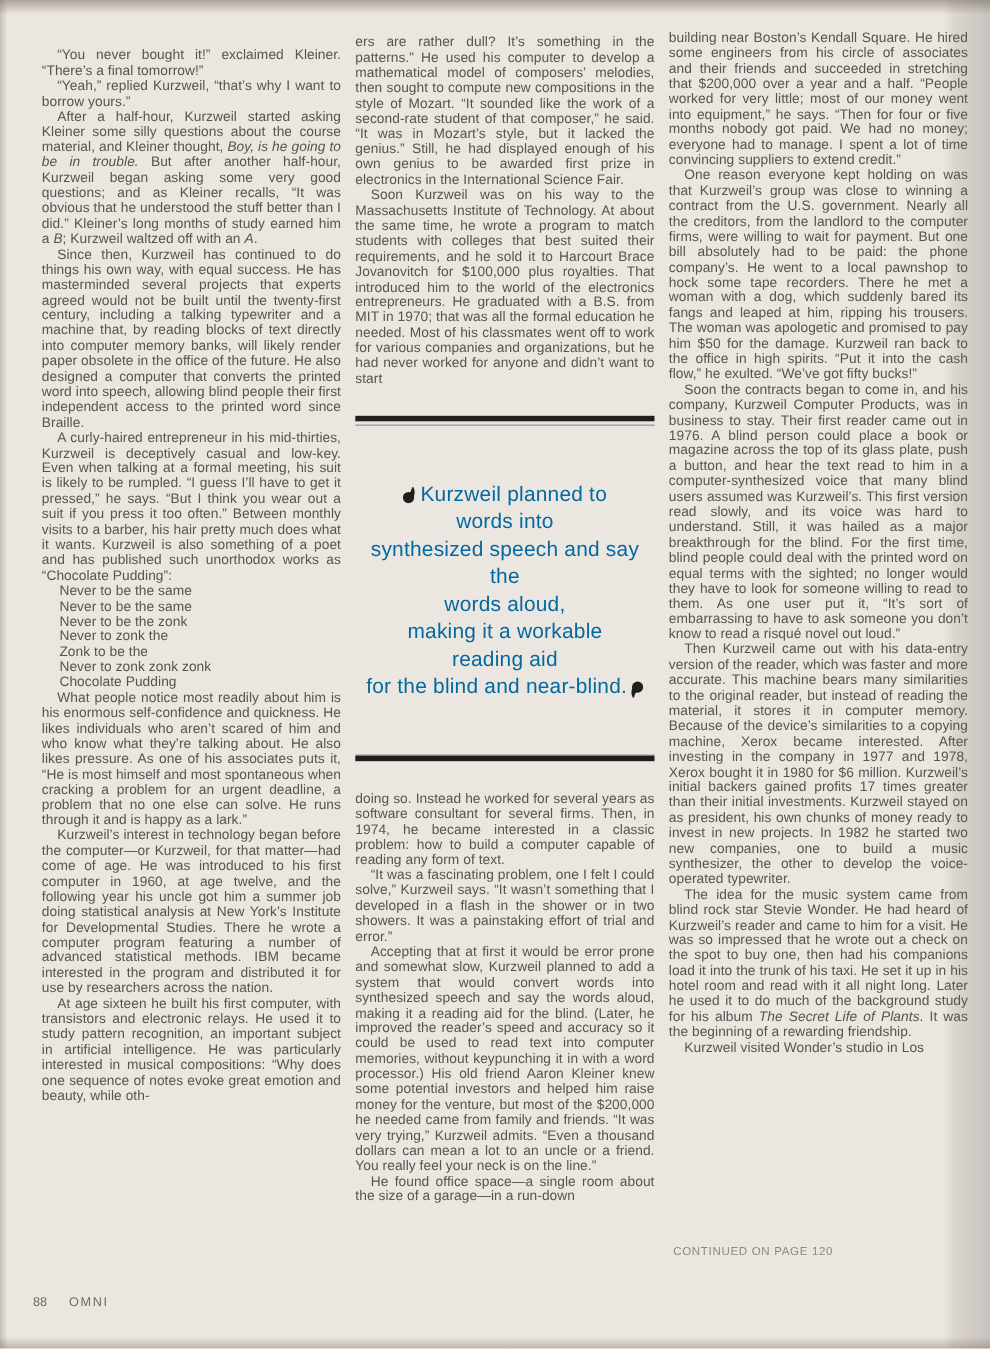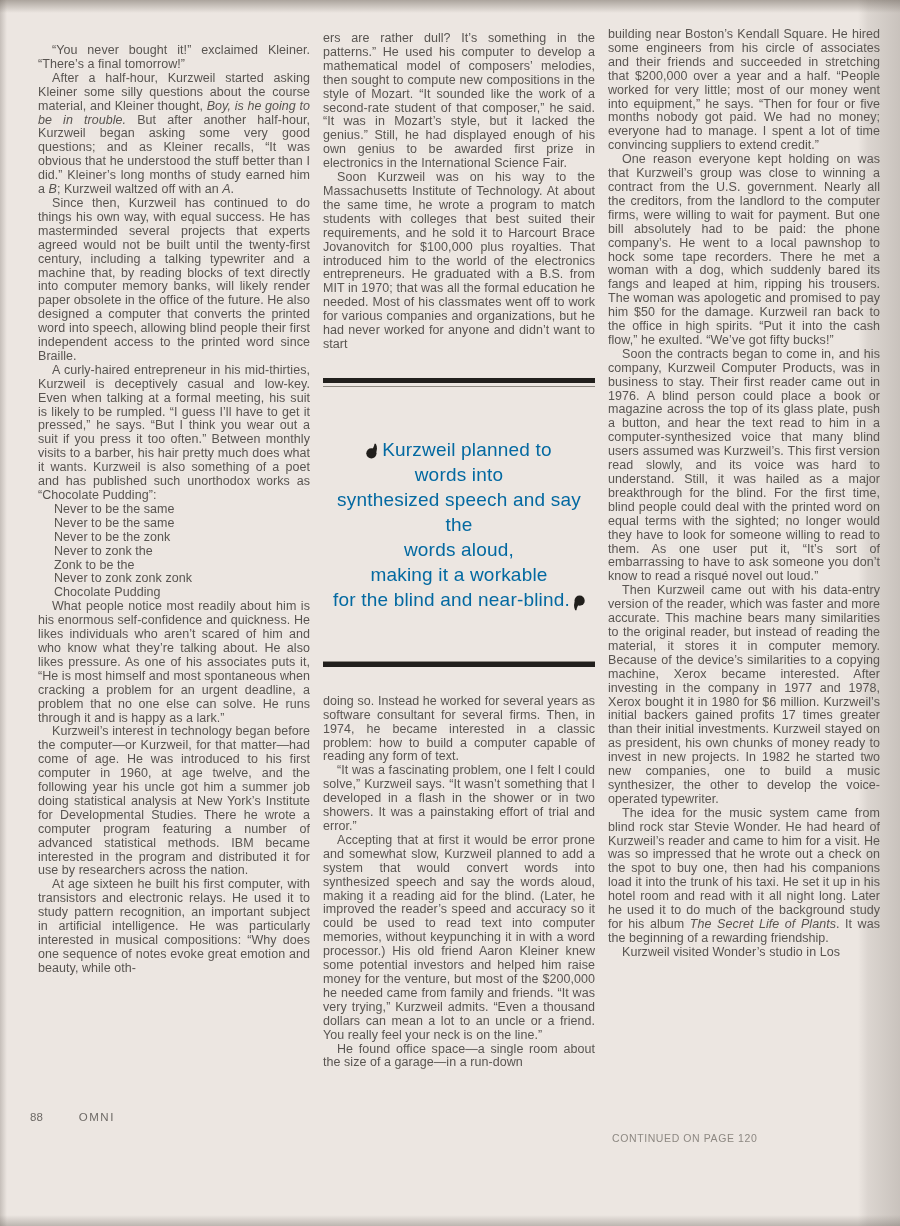--- a/index.html
+++ b/index.html
@@ -21,36 +21,37 @@
   .rule{margin:26px 0 50px;}
   .rule .bar{height:5px;background:var(--rule,#211f1c);}
   .rule .hair{height:1px;background:#8d8881;margin-top:3px;}
   .rule.bottom{margin:46px 0 28px;display:flex;flex-direction:column-reverse;}
   .pull-quote{margin:0;font-size:19px;line-height:25px;color:#0369a1;letter-spacing:.2px;}
   .q-line{text-align:center;text-indent:0;}
   .q-open,.q-close{display:inline-block;line-height:0;}
   .q-open svg,.q-close svg{fill:var(--rule,#211f1c);}
   .q-open{margin-right:3px;transform:translateY(3px);}
   .q-close{margin-left:2px;transform:translateY(5px) rotate(180deg);}
-  .folio{position:absolute;left:30px;top:1111px;font-size:11.5px;color:#6e6a66;display:flex;gap:36px;align-items:baseline;}
+  .folio{position:absolute;left:30px;top:1178px;font-size:11.5px;color:#6e6a66;display:flex;gap:20px;align-items:baseline;}
   .folio .mag{letter-spacing:1.5px;}
   .continued{position:absolute;left:612px;top:1132px;font-size:10.5px;color:#8d8882;letter-spacing:.6px;}
   .edge{position:absolute;pointer-events:none;}
   .edge-top{left:0;top:0;width:100%;height:13px;background:linear-gradient(to bottom,rgba(108,99,90,.5),rgba(108,99,90,0));}
   .edge-right{right:0;top:0;width:42px;height:100%;background:linear-gradient(to right,rgba(100,92,85,0) 0,rgba(100,92,85,.12) 10px,rgba(100,92,85,.26) 100%);}
   .edge-bottom{left:0;bottom:0;width:100%;height:11px;background:linear-gradient(to top,rgba(100,92,85,.35),rgba(100,92,85,0));}
   .edge-left{left:0;top:0;width:7px;height:100%;background:linear-gradient(to right,rgba(100,92,85,.28),rgba(100,92,85,0));}
   i{font-style:italic;}
 </style>
 </head>
 <body>
 
 <div class="columns">
   <div class="col col-0">
       <p class="para">“You never bought it!” exclaimed Kleiner. “There’s a final tomorrow!”</p>
+      <p class="para">“Yeah,” replied Kurzweil, “that’s why I want to borrow yours.”</p>
       <p class="para">After a half-hour, Kurzweil started asking Kleiner some silly questions about the course material, and Kleiner thought, <i>Boy, is he going to be in trouble.</i> But after another half-hour, Kurzweil began asking some very good questions; and as Kleiner recalls, “It was obvious that he understood the stuff better than I did.” Kleiner’s long months of study earned him a <i>B</i>; Kurzweil waltzed off with an <i>A</i>.</p>
       <p class="para">Since then, Kurzweil has continued to do things his own way, with equal success. He has masterminded several projects that experts agreed would not be built until the twenty-first century, including a talking typewriter and a machine that, by reading blocks of text directly into computer memory banks, will likely render paper obsolete in the office of the future. He also designed a computer that converts the printed word into speech, allowing blind people their first independent access to the printed word since Braille.</p>
       <p class="para">A curly-haired entrepreneur in his mid-thirties, Kurzweil is deceptively casual and low-key. Even when talking at a formal meeting, his suit is likely to be rumpled. “I guess I’ll have to get it pressed,” he says. “But I think you wear out a suit if you press it too often.” Between monthly visits to a barber, his hair pretty much does what it wants. Kurzweil is also something of a poet and has published such unorthodox works as “Chocolate Pudding”:</p>
       <div class="verse">
         <div class="verse-line">Never to be the same</div>
         <div class="verse-line">Never to be the same</div>
         <div class="verse-line">Never to be the zonk</div>
         <div class="verse-line">Never to zonk the</div>
         <div class="verse-line">Zonk to be the</div>
         <div class="verse-line">Never to zonk zonk zonk</div>
@@ -69,20 +70,21 @@
       </div>
       <blockquote class="pull-quote">
         <div class="q-line"><span class="q-open"><svg width="13" height="16" viewBox="0 0 14 17" aria-hidden="true">
               <circle cx="5.8" cy="11" r="5.5"></circle>
               <path d="M10.6 0.8 C12.4 4.4 12.2 8 10.2 11.6 L4.8 9.2 C7.2 6.6 8.8 3.8 9.2 0.8 Z"></path>
             </svg></span>Kurzweil planned to</div>
         <div class="q-line">words into</div>
         <div class="q-line">synthesized speech and say the</div>
         <div class="q-line">words aloud,</div>
         <div class="q-line">making it a workable</div>
+        <div class="q-line">reading aid</div>
         <div class="q-line">for the blind and near-blind.<span class="q-close"><svg width="13" height="16" viewBox="0 0 14 17" aria-hidden="true">
               <circle cx="5.8" cy="11" r="5.5"></circle>
               <path d="M10.6 0.8 C12.4 4.4 12.2 8 10.2 11.6 L4.8 9.2 C7.2 6.6 8.8 3.8 9.2 0.8 Z"></path>
             </svg></span></div>
       </blockquote>
       <div class="rule bottom">
         <div class="bar"></div>
         <div class="hair"></div>
       </div>
       <p class="para flush">doing so. Instead he worked for several years as software consultant for several firms. Then, in 1974, he became interested in a classic problem: how to build a computer capable of reading any form of text.</p>

